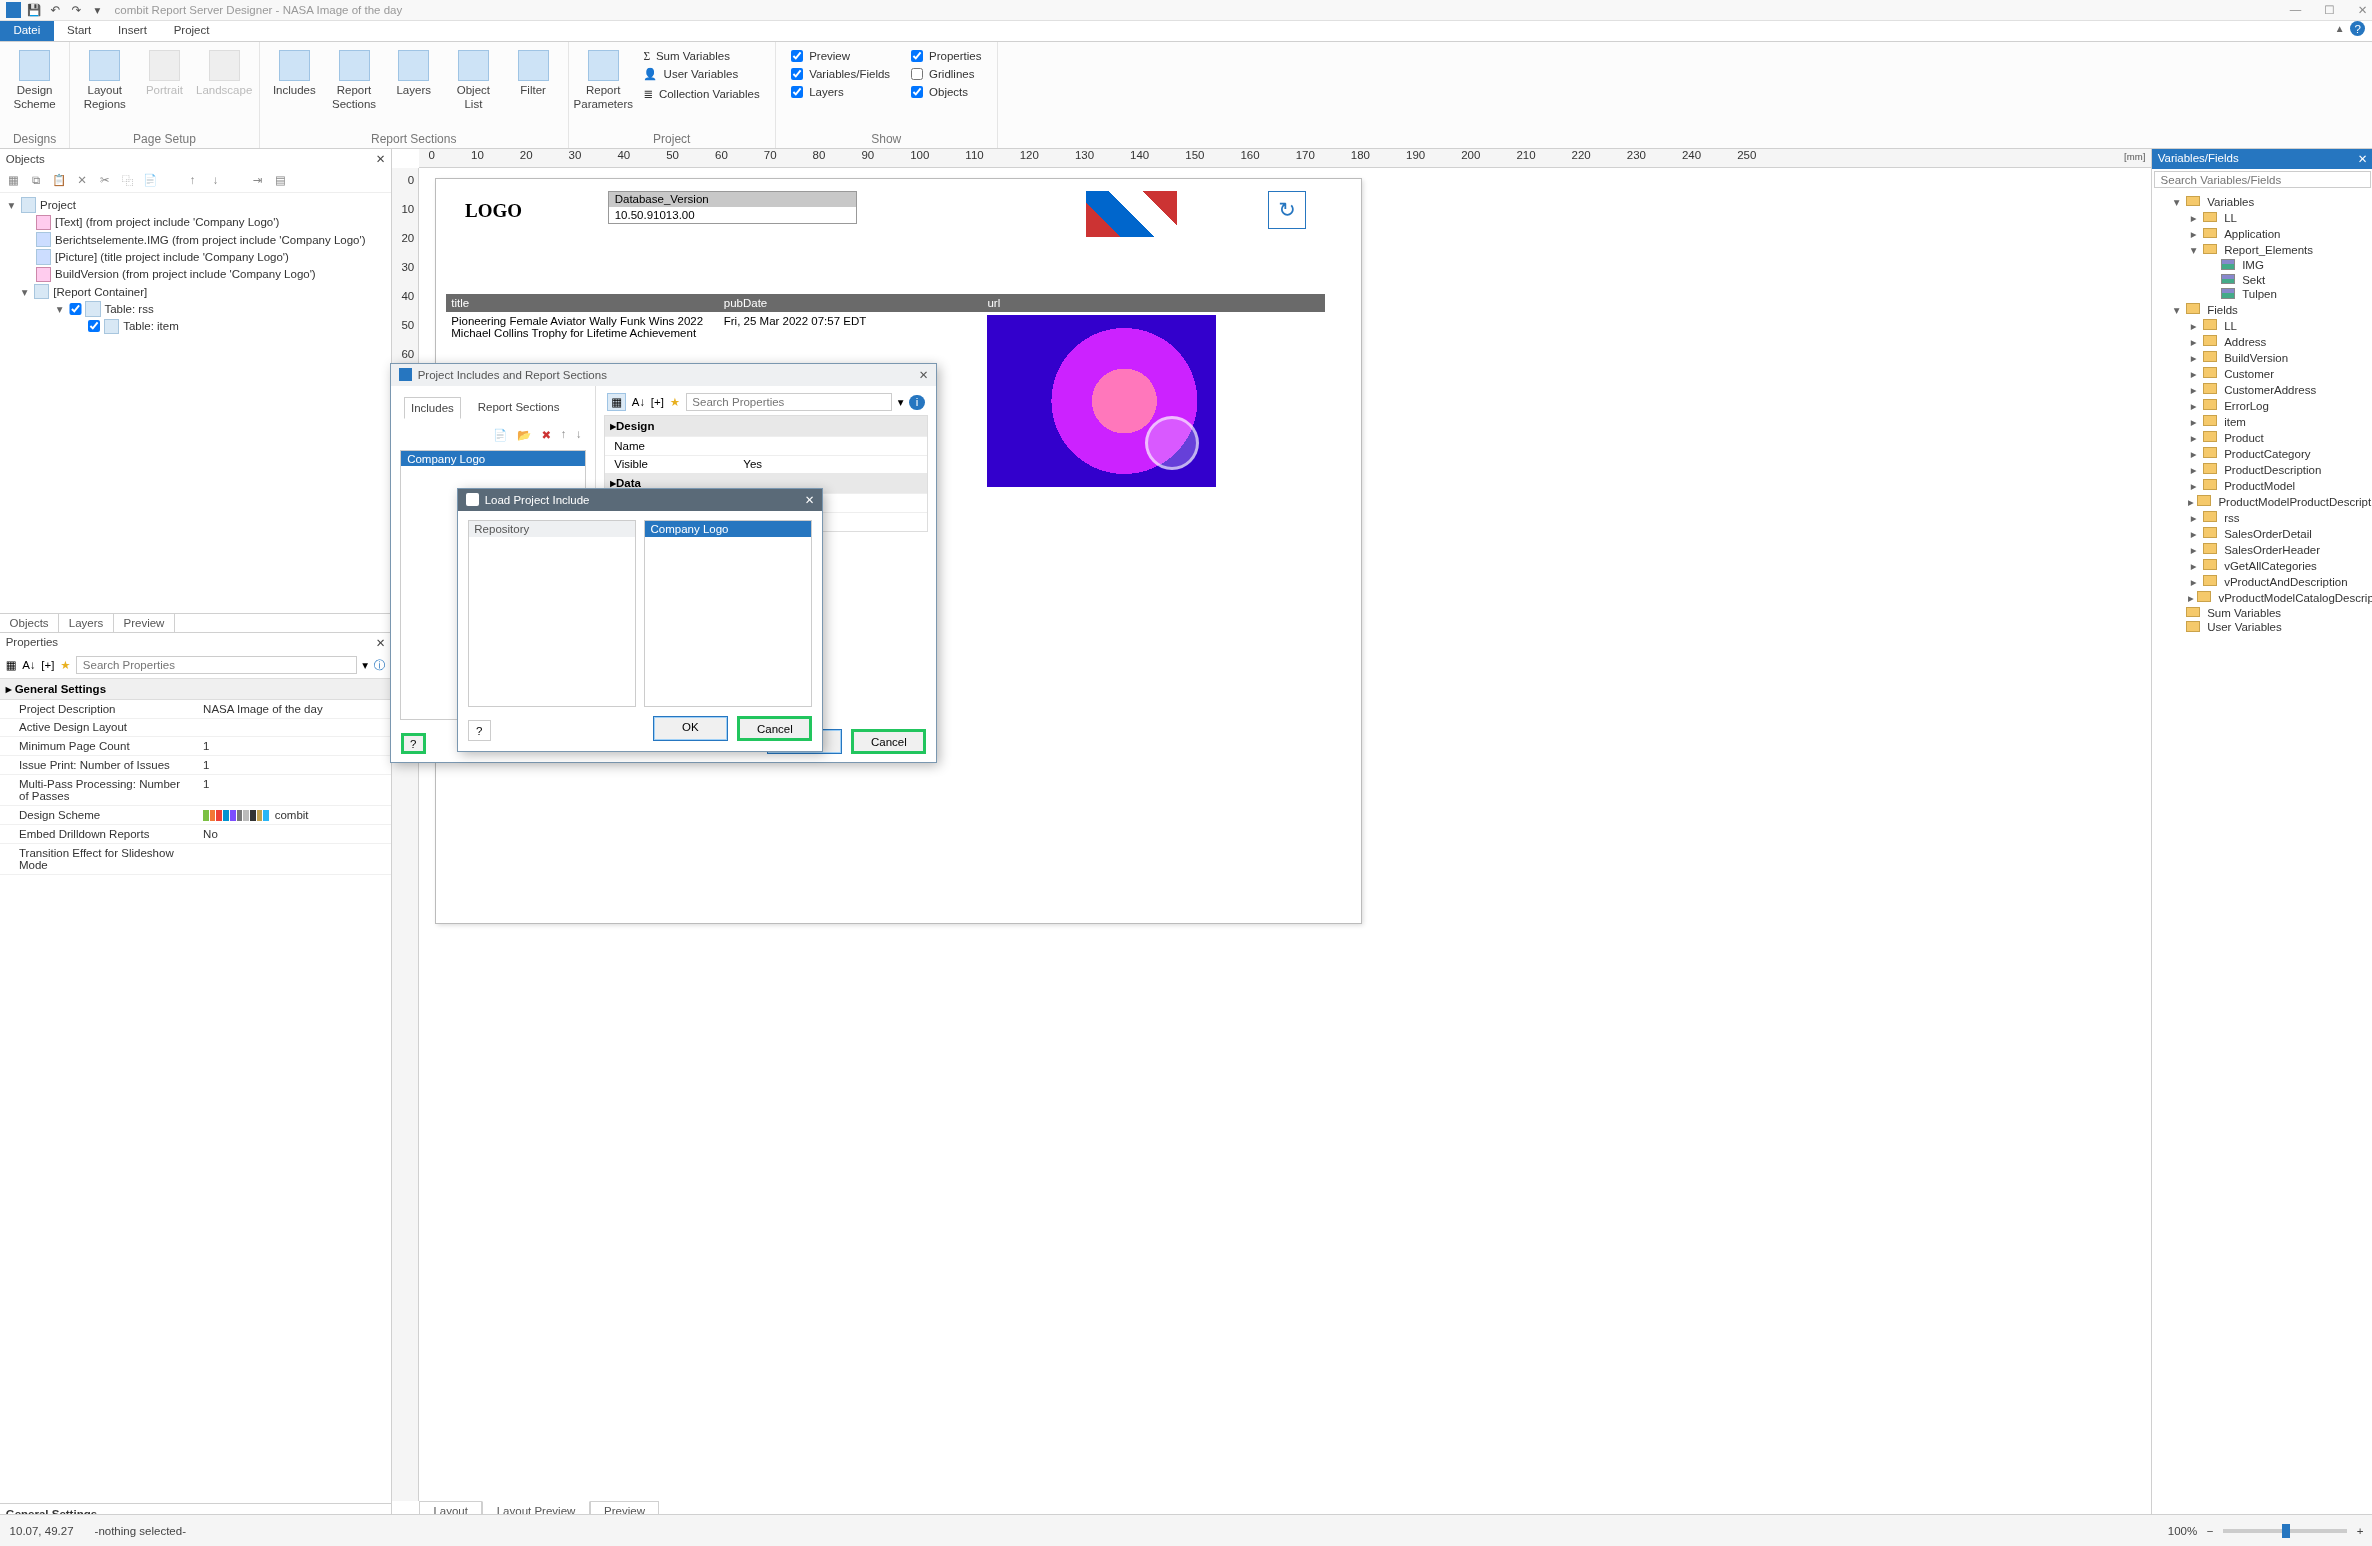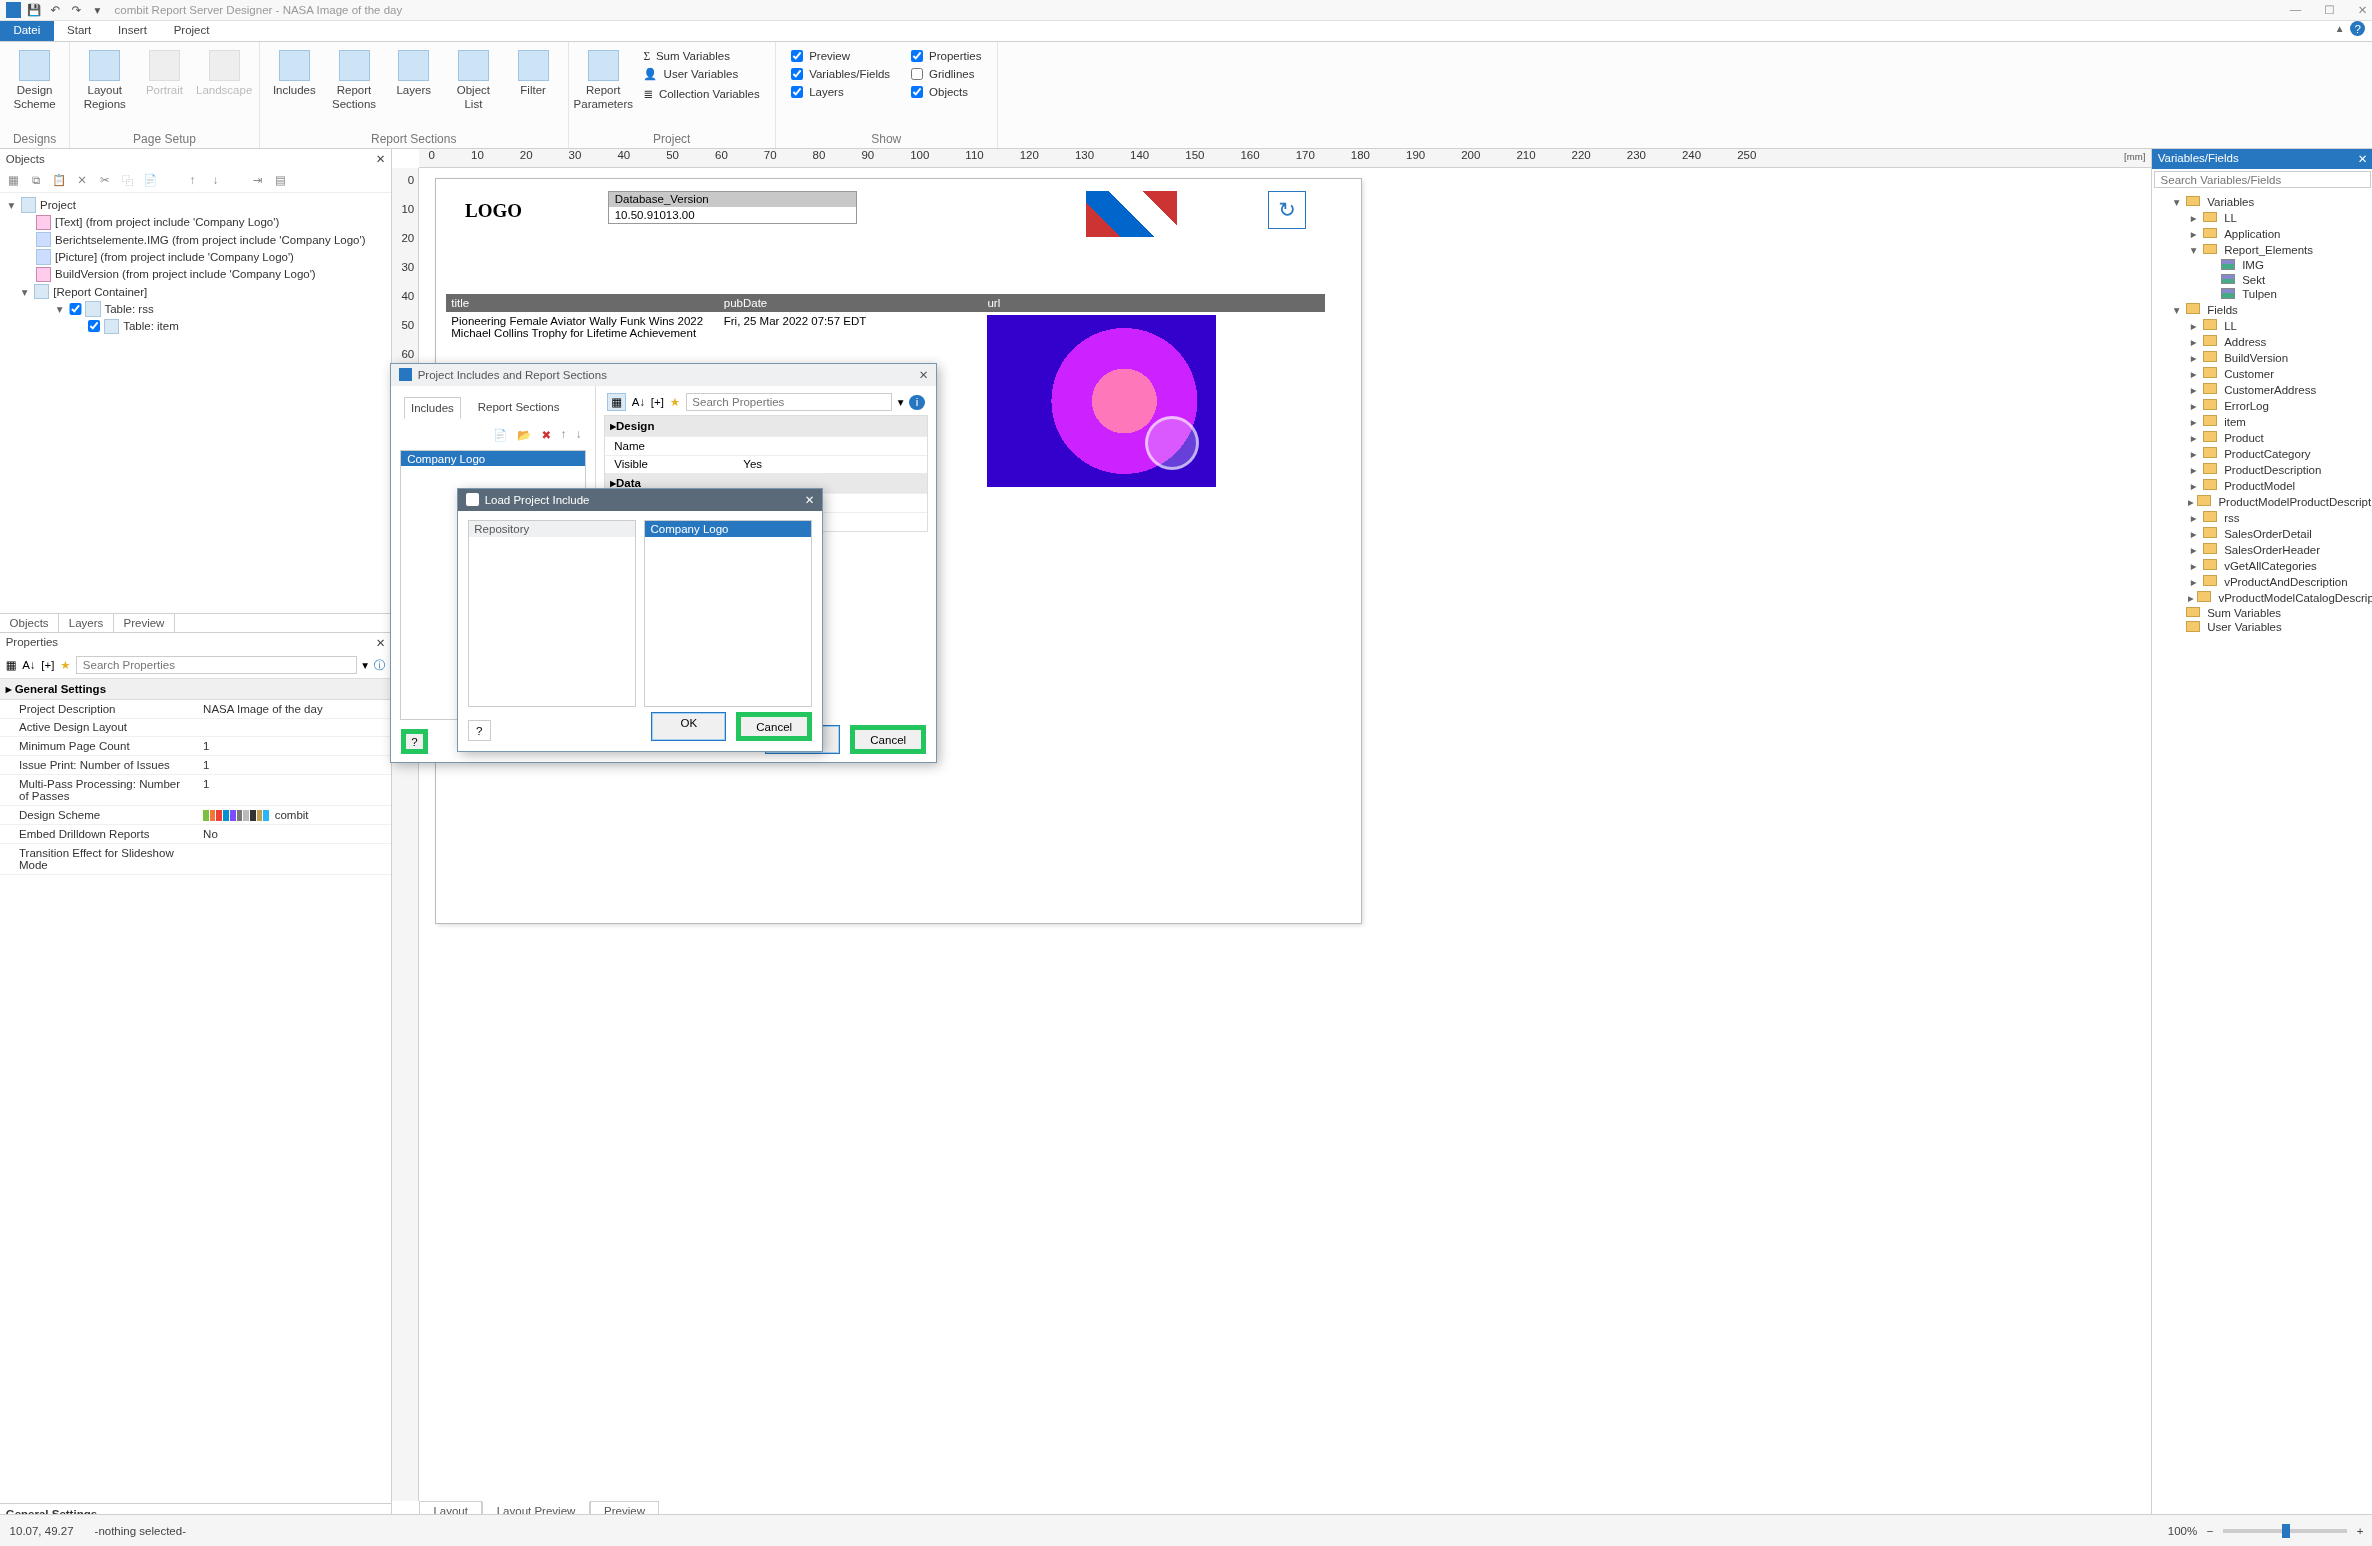--- a/index.html
+++ b/index.html
@@ -114,21 +114,21 @@
 .dlg-includes .rightcol { flex:1; padding:3.8px 7.6px;}
 .dlg-includes .props-tb { display:flex; gap:5.7px; padding:3.8px; align-items:center;}
 .dlg-includes .search2 { flex:1; border:1px solid #ccc; padding:1.9px 5.7px;}
 .dlg-includes .grid { border:1px solid #ddd;}
 .dlg-includes .cat { background:#e8e8e8; padding:2.9px 5.7px; font-weight:bold; display:flex; align-items:center;}
 .dlg-includes .row { display:flex; border-top:1px solid #eee;}
 .dlg-includes .row .k{ width:40%; padding:2.9px 9.6px;}
 .dlg-includes .row .v{ width:60%; padding:2.9px 9.6px;}
 .dlg-includes .footer { position:absolute; bottom:7.6px; right:9.6px; display:flex; gap:9.6px;}
 .dlg-includes .footer-left { position:absolute; bottom:7.6px; left:9.6px;}
-.btn { min-width:75px; padding:3.8px 15.3px; background:#f0f0f0; border:5px solid #22c55e; text-align:center; cursor:pointer;}
+.btn { min-width:75px; padding:3.8px 15.3px; background:#f0f0f0; border:3px solid #22c55e; text-align:center; cursor:pointer;}
 .btn.primary { border:1px solid #2676c0; box-shadow:0 0 0 1px #9fd0f7 inset;}
 
 .dlg-load { left:457px; top:488px; width:366px; height:264px; z-index:10;}
 .dlg-load .body { padding:9.6px; display:flex; gap:7.6px;}
 .dlg-load .col { flex:1; border:1px solid #ccc; height:187px;}
 .dlg-load .col .sel { background:#2676c0; color:#fff; padding:1.9px 5.7px;}
 .dlg-load .col .lbl { background:#eef0f2; padding:1.9px 5.7px; color:#555;}
 .dlg-load .footer { position:absolute; bottom:9.6px; right:9.6px; display:flex; gap:9.6px;}
 .dlg-load .help { position:absolute; bottom:9.6px; left:9.6px; width:23px; height:21px; border:1px solid #ccc; display:flex; align-items:center; justify-content:center;}
 
@@ -314,21 +314,21 @@
     <div class="tree-row indent-2">
         <span class="ico" style="background:#fce;border-color:#c8a;"></span>
         <span>[Text] (from project include 'Company Logo')</span>
       </div>
     <div class="tree-row indent-2">
         <span class="ico" style="background:#cdf;"></span>
         <span>Berichtselemente.IMG (from project include 'Company Logo')</span>
       </div>
     <div class="tree-row indent-2">
         <span class="ico" style="background:#cdf;"></span>
-        <span>[Picture] (from project include 'Company Logo')</span>
+        <span>[Picture] (title project include 'Company Logo')</span>
       </div>
     <div class="tree-row indent-2">
         <span class="ico" style="background:#fce;border-color:#c8a;"></span>
         <span>BuildVersion (from project include 'Company Logo')</span>
       </div>
     <div class="tree-row indent-1">
         <span class="exp">▾</span>
         <span class="ico"></span>
         <span>[Report Container]</span>
       </div>

